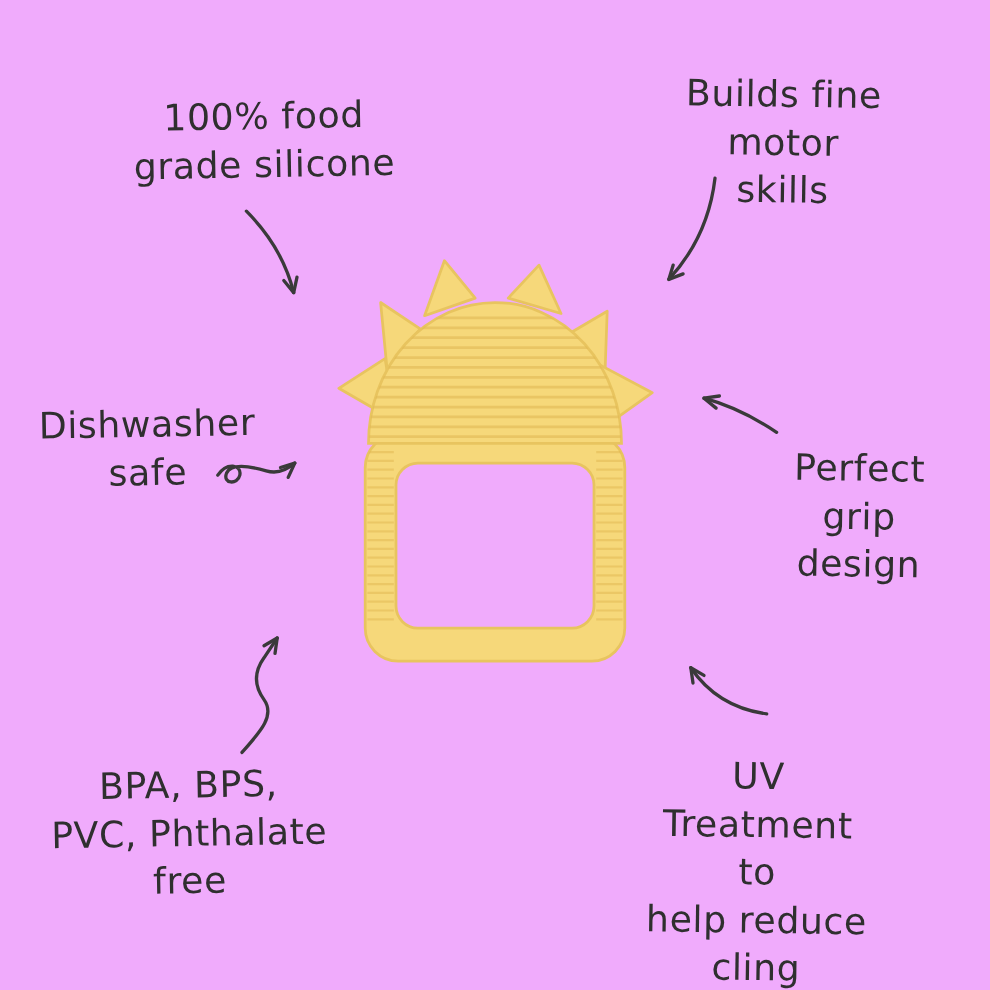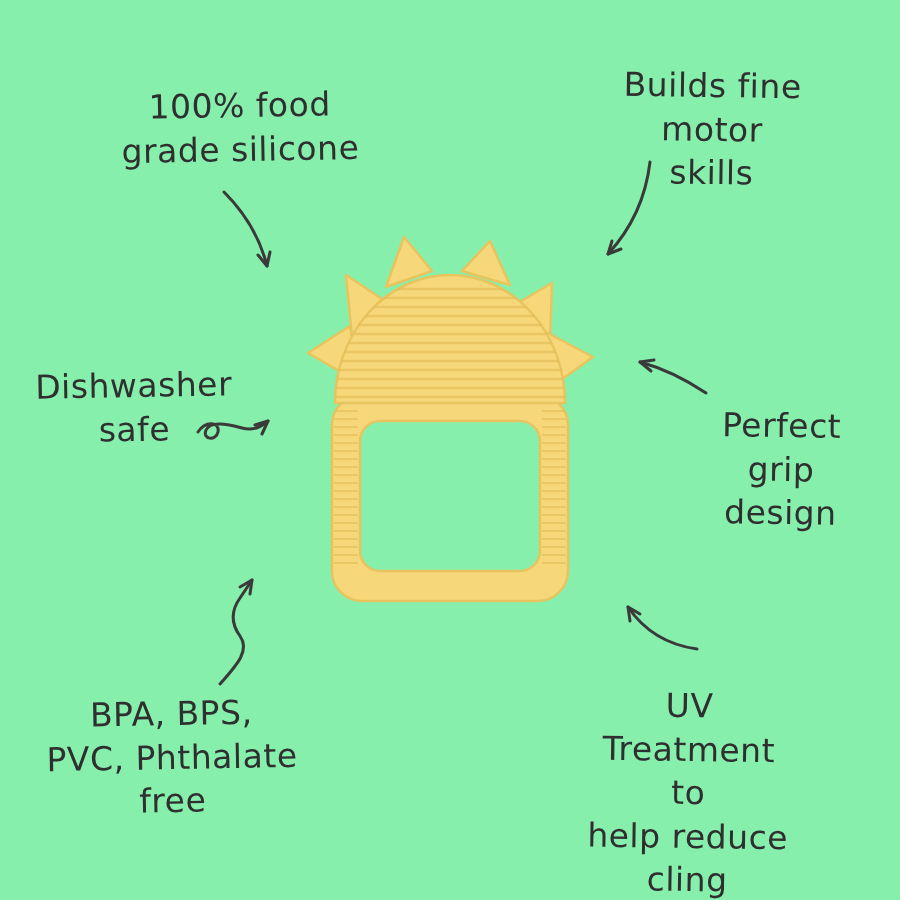--- a/index.html
+++ b/index.html
@@ -1,19 +1,19 @@
 <!DOCTYPE html>
 <html><head>
 <meta charset="utf-8">
 <style>
   html,body{margin:0;padding:0;}
   .canvas{
     position:relative;
     width:900px;height:900px;
-    background:#86efac;
+    background:#f0abfc;
     overflow:hidden;
     font-family:"DejaVu Sans", sans-serif;
   }
   .callout{
     position:absolute;
     transform:translateX(-50%);
     text-align:center;
     color:#2f2f2f;
     font-size:33px;
     line-height:1.32;

